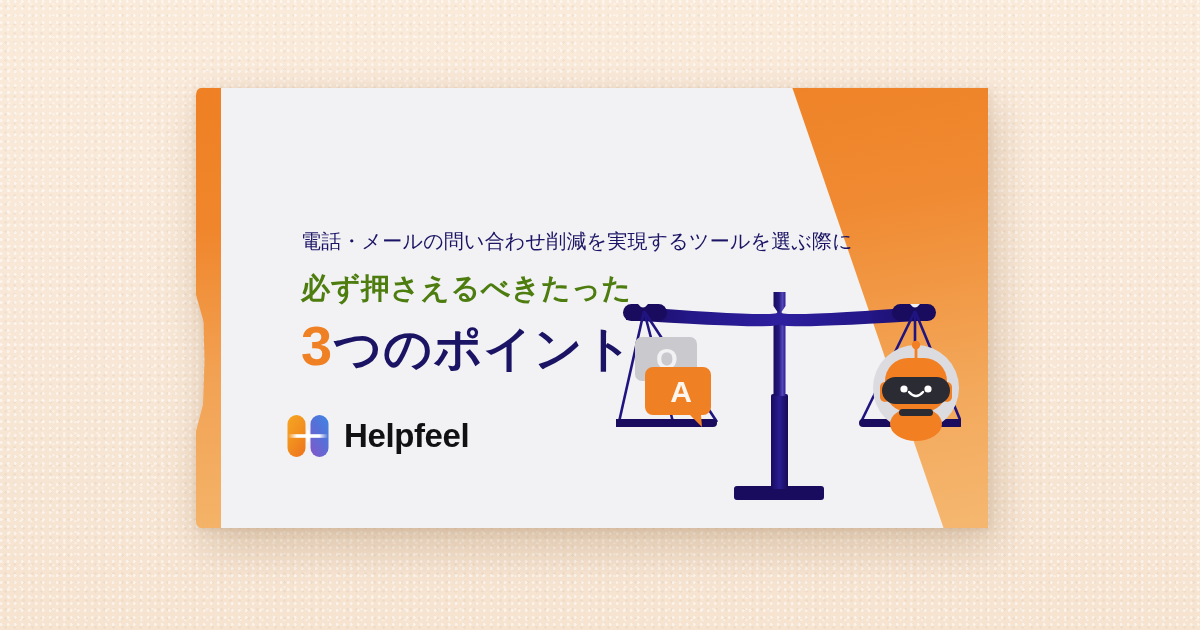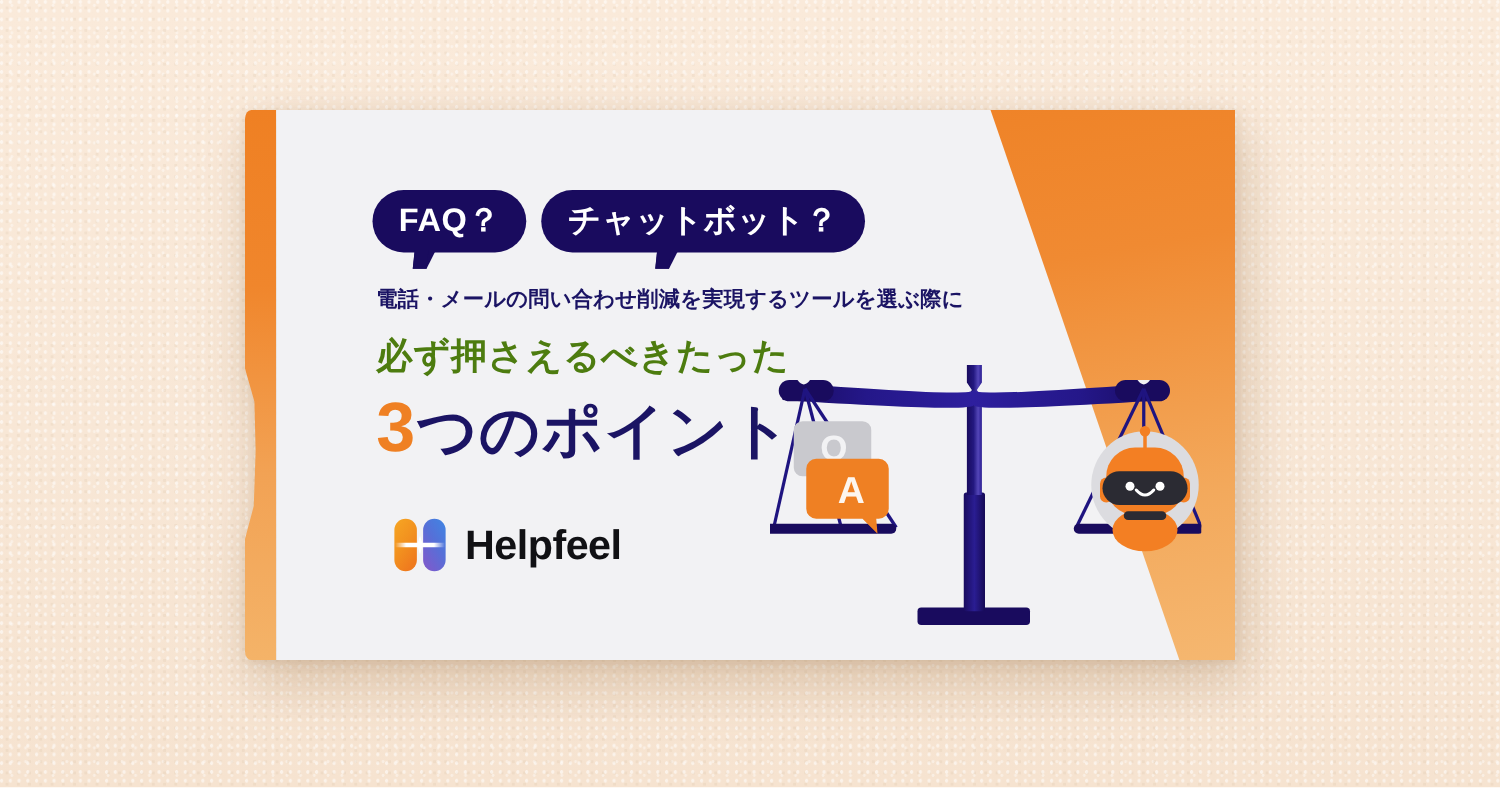--- a/index.html
+++ b/index.html
@@ -109,22 +109,22 @@
   .bubble.wide::after { left: 92px; }
 
   
   #copy {
     position: absolute;
     left: 80px;
     top: 140px;
     color: #1b1464;
   }
   .line1 {
-    font-size: 17px;
-    font-weight: 700;
+    font-size: 20px;
+    font-weight: 400;
     letter-spacing: .2px;
     color: #1b1464;
     white-space: nowrap;
   }
   .line2 {
     margin-top: 14px;
     font-size: 29px;
     font-weight: 700;
     letter-spacing: .5px;
     color: #4d7c0f;
@@ -141,21 +141,21 @@
   }
   .line3 .num {
     color: #ef8023;
     font-size: 56px;
     font-weight: 800;
   }
 
   
   #logo {
     position: absolute;
-    left: 92px;
+    left: 64px;
     top: 325px;
     display: flex;
     align-items: center;
     gap: 13px;
   }
   #logo-mark { width: 46px; height: 46px; display: block; }
   #logo-word {
     font-size: 33px;
     font-weight: 800;
     letter-spacing: -0.4px;
@@ -178,28 +178,20 @@
 <div id="stage">
 
   <div id="book">
 
     <div id="spine"></div>
 
     <div id="face">
 
       <div id="wedge"></div>
 
-      <div id="bubbles">
-        <div class="bubble">
-          <span>FAQ？</span>
-        </div>
-        <div class="bubble wide">
-          <span>チャットボット？</span>
-        </div>
-      </div>
 
       <div id="copy">
         <div class="line1">電話・メールの問い合わせ削減を実現するツールを選ぶ際に</div>
         <div class="line2">必ず押さえるべきたった</div>
         <div class="line3">
           <span class="num">3</span><span>つのポイント</span>
         </div>
       </div>
 
       <div id="logo">

